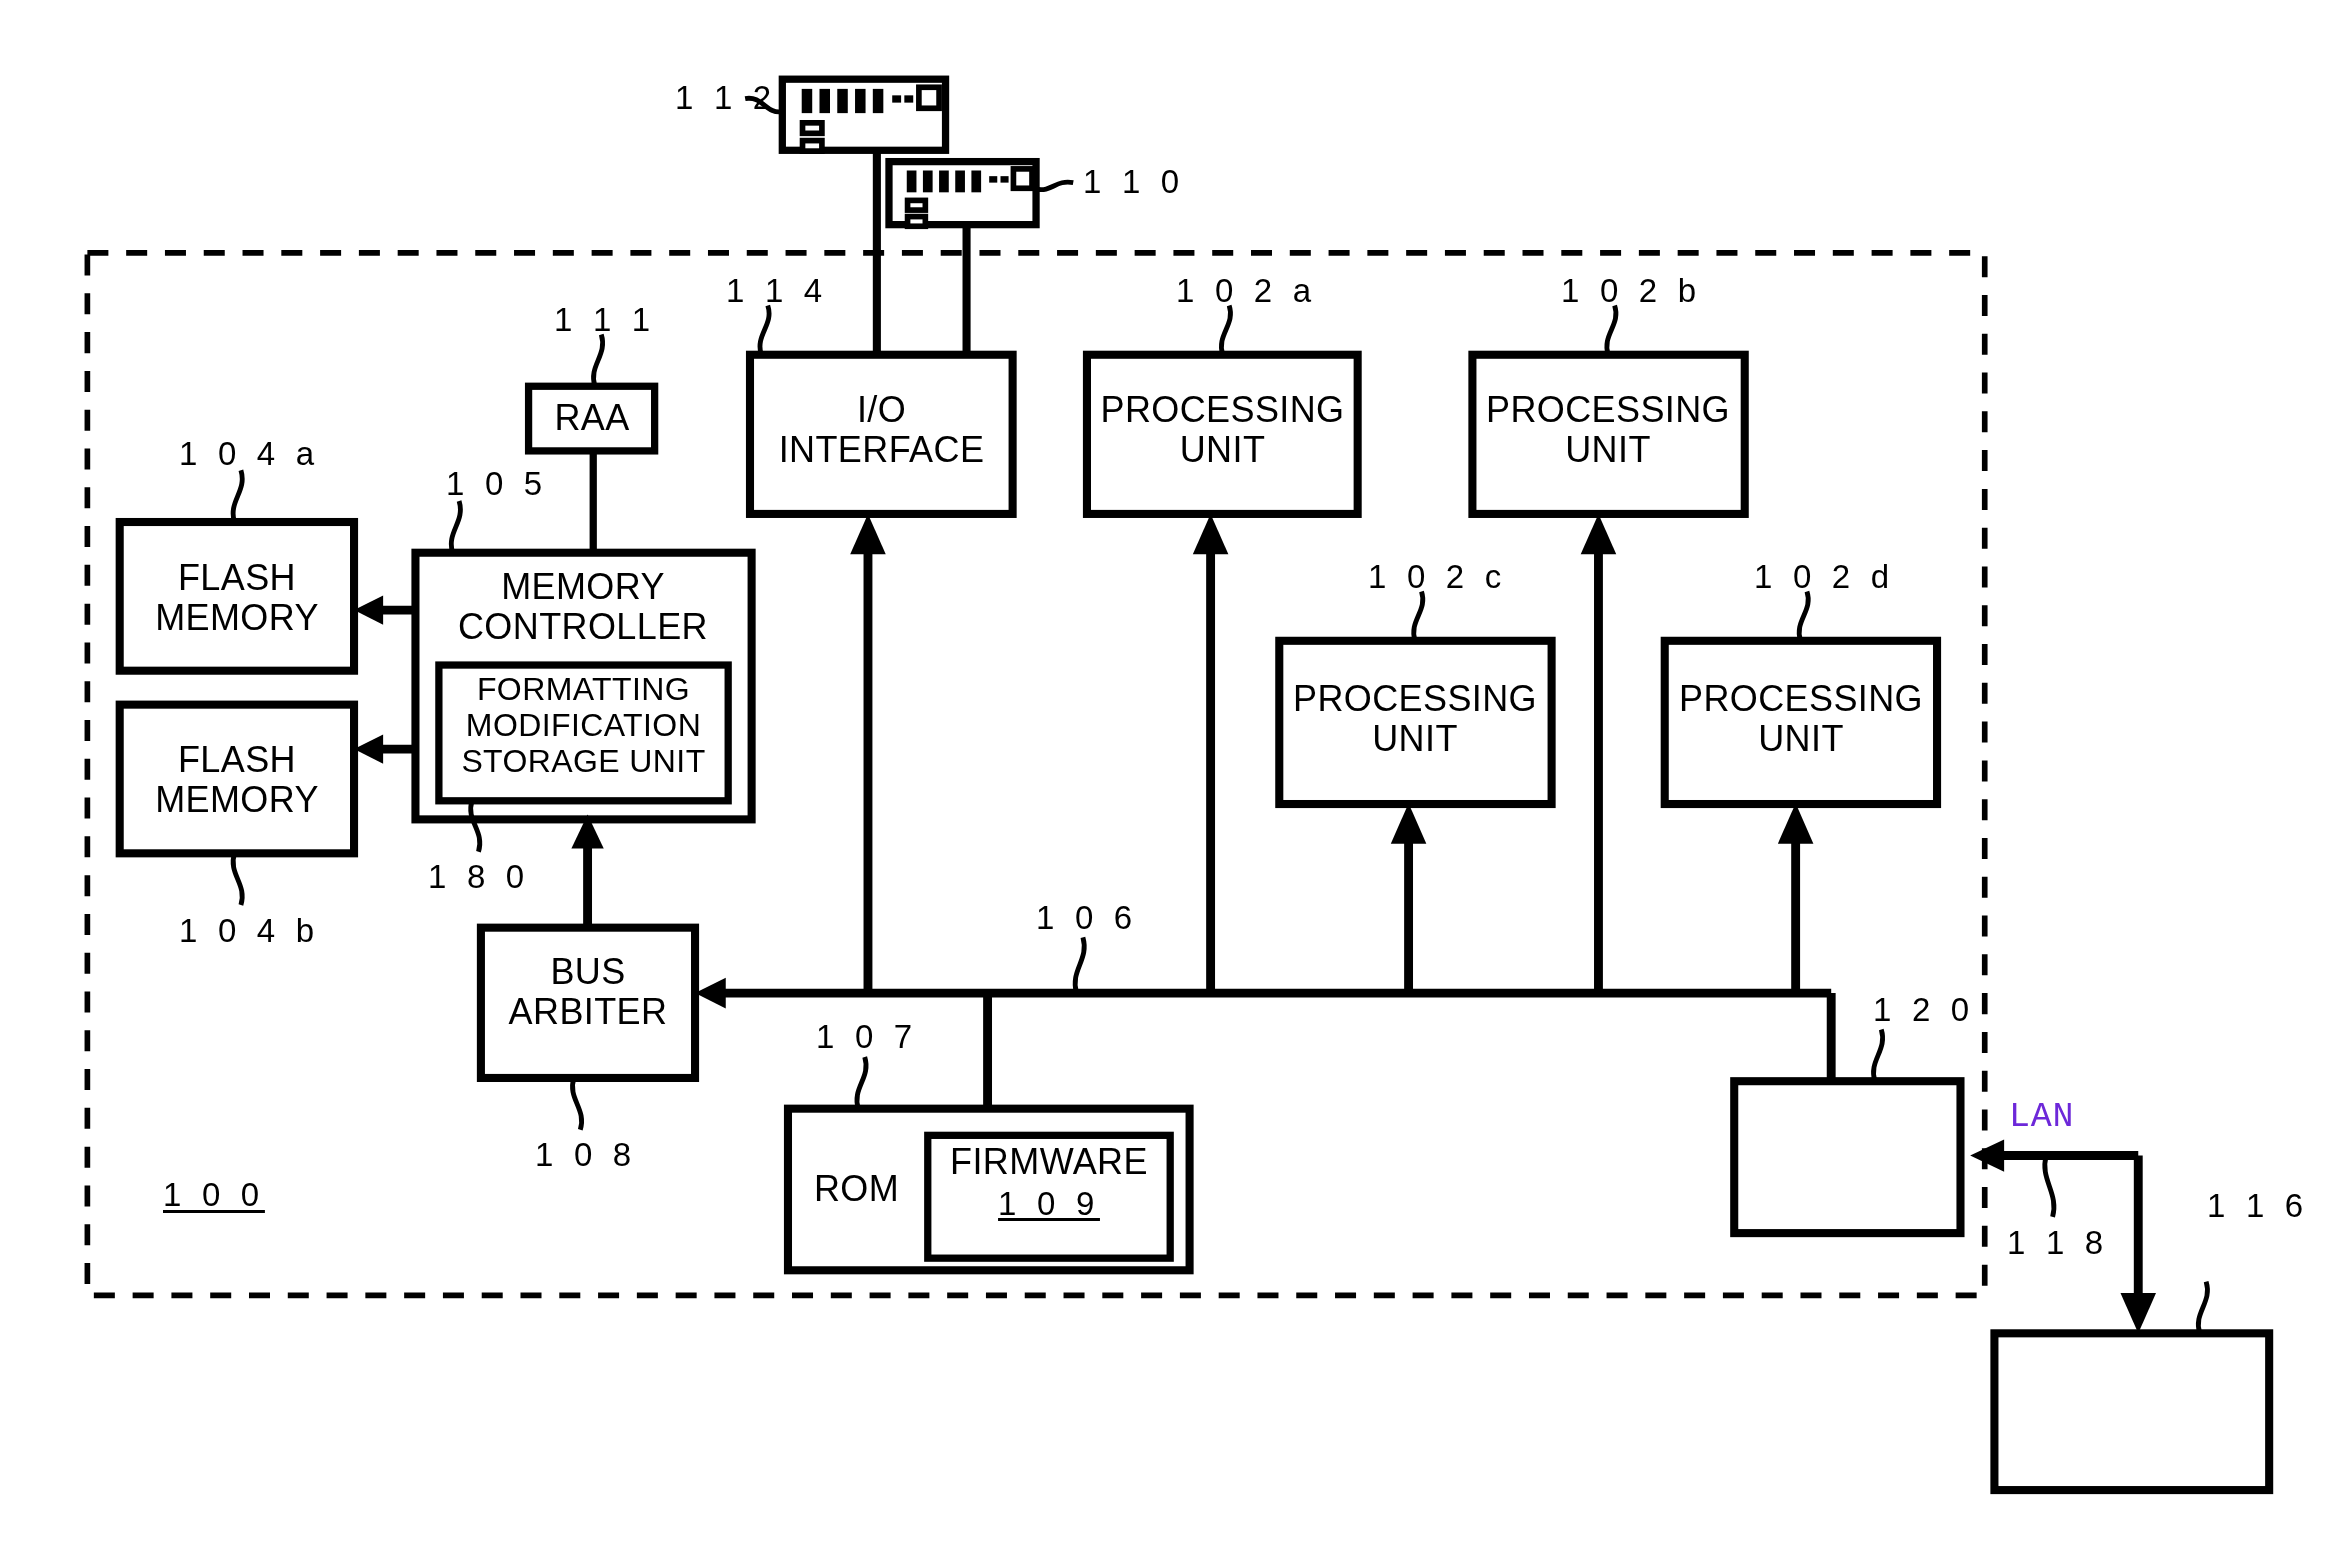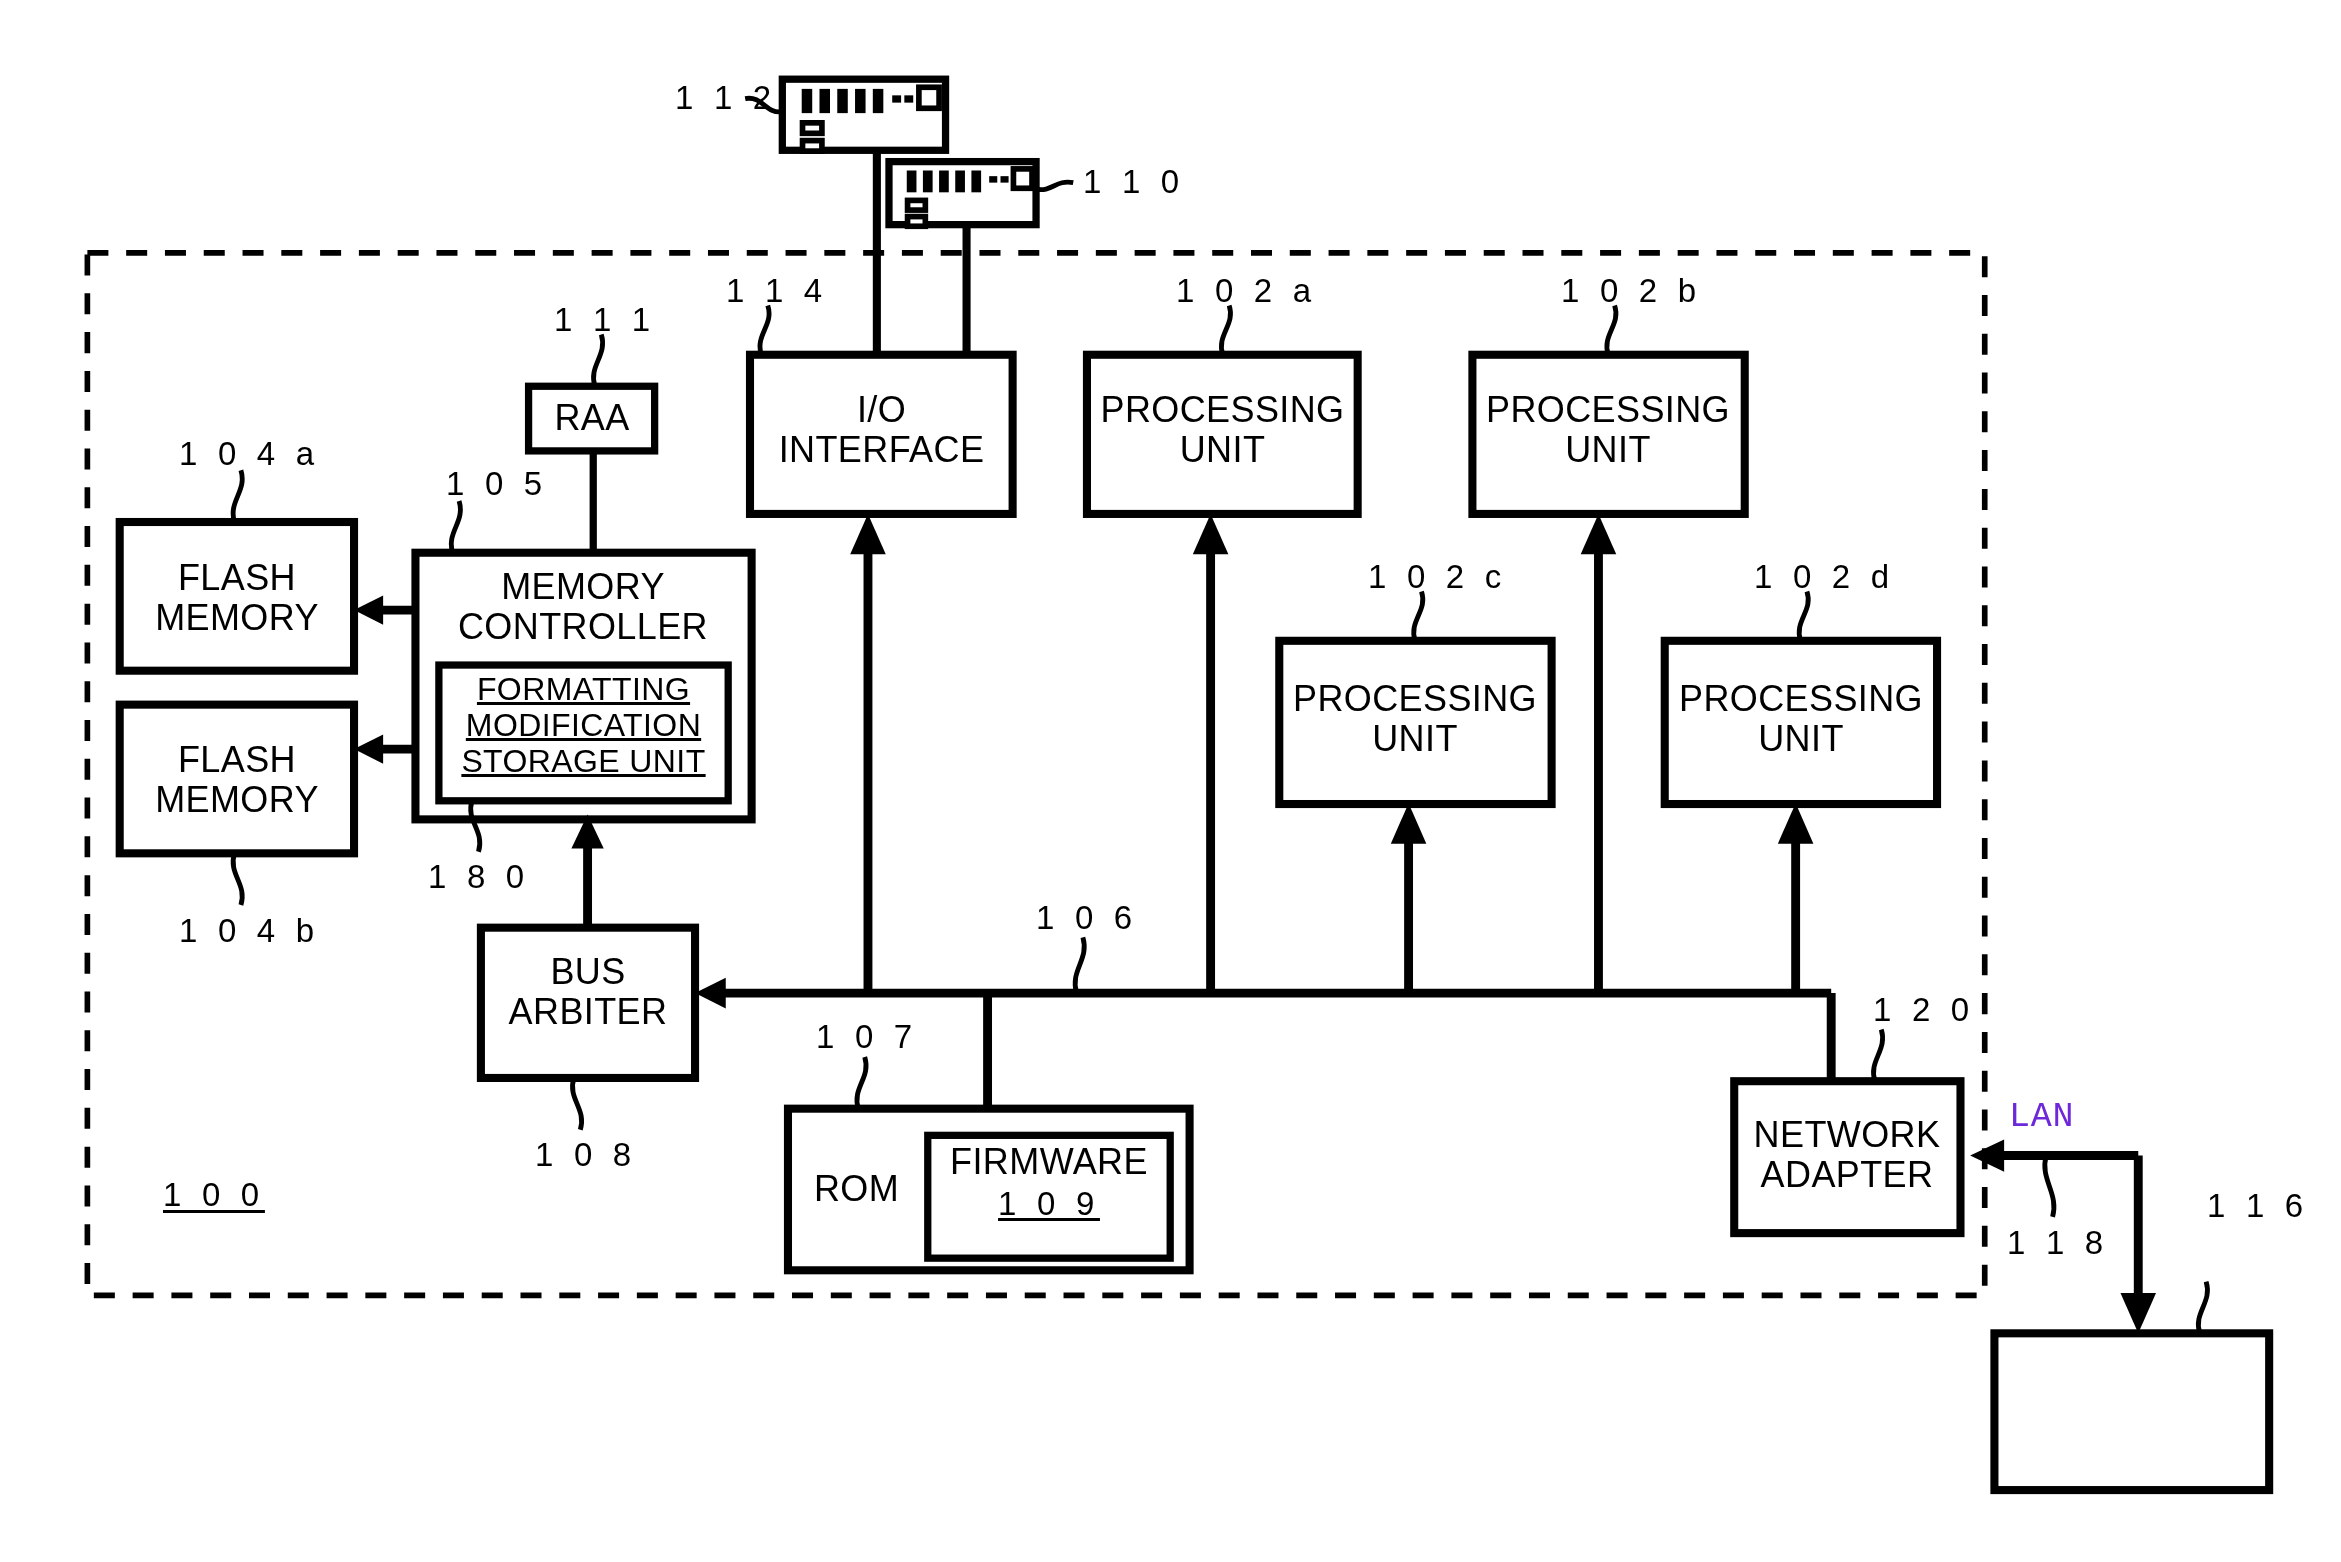--- a/index.html
+++ b/index.html
@@ -201,21 +201,21 @@
 
   <div class="blabel" style="left:120px; top:558px; width:234px;">FLASH
 MEMORY</div>
 
   <div class="blabel" style="left:120px; top:740px; width:234px;">FLASH
 MEMORY</div>
 
   <div class="blabel" style="left:415px; top:567px; width:336px;">MEMORY
 CONTROLLER</div>
 
-  <div class="blabel" style="left:439px; top:672px; width:289px; font-size:32px;text-decoration:underline;">FORMATTING
+  <div class="blabel" style="left:439px; top:672px; width:289px; font-size:32px;">FORMATTING
 MODIFICATION
 STORAGE UNIT</div>
 
   <div class="blabel" style="left:529px; top:398px; width:126px;">RAA</div>
 
   <div class="blabel" style="left:481px; top:952px; width:214px;">BUS
 ARBITER</div>
 
   <div class="blabel" style="left:750px; top:390px; width:263px;">I/O
 INTERFACE</div>
@@ -231,22 +231,20 @@
 
   <div class="blabel" style="left:1665px; top:679px; width:272px;">PROCESSING
 UNIT</div>
 
   <div class="blabel" style="left:796px; top:1169px; width:121px;">ROM</div>
 
   <div class="blabel" style="left:928px; top:1142px; width:242px;">FIRMWARE</div>
 
   <div class="blabel fw-num" style="left:928px; top:1186px; width:242px;">1 0 9</div>
 
-  <div class="blabel" style="left:1734px; top:1115px; width:226px;">NETWORK
-ADAPTER</div>
 
 
   <div class="numlabel" style="left:675px; top:79px;">1 1 2</div>
 
   <div class="numlabel" style="left:1083px; top:163px;">1 1 0</div>
 
   <div class="numlabel" style="left:726px; top:272px;">1 1 4</div>
 
   <div class="numlabel" style="left:554px; top:301px;">1 1 1</div>
 

